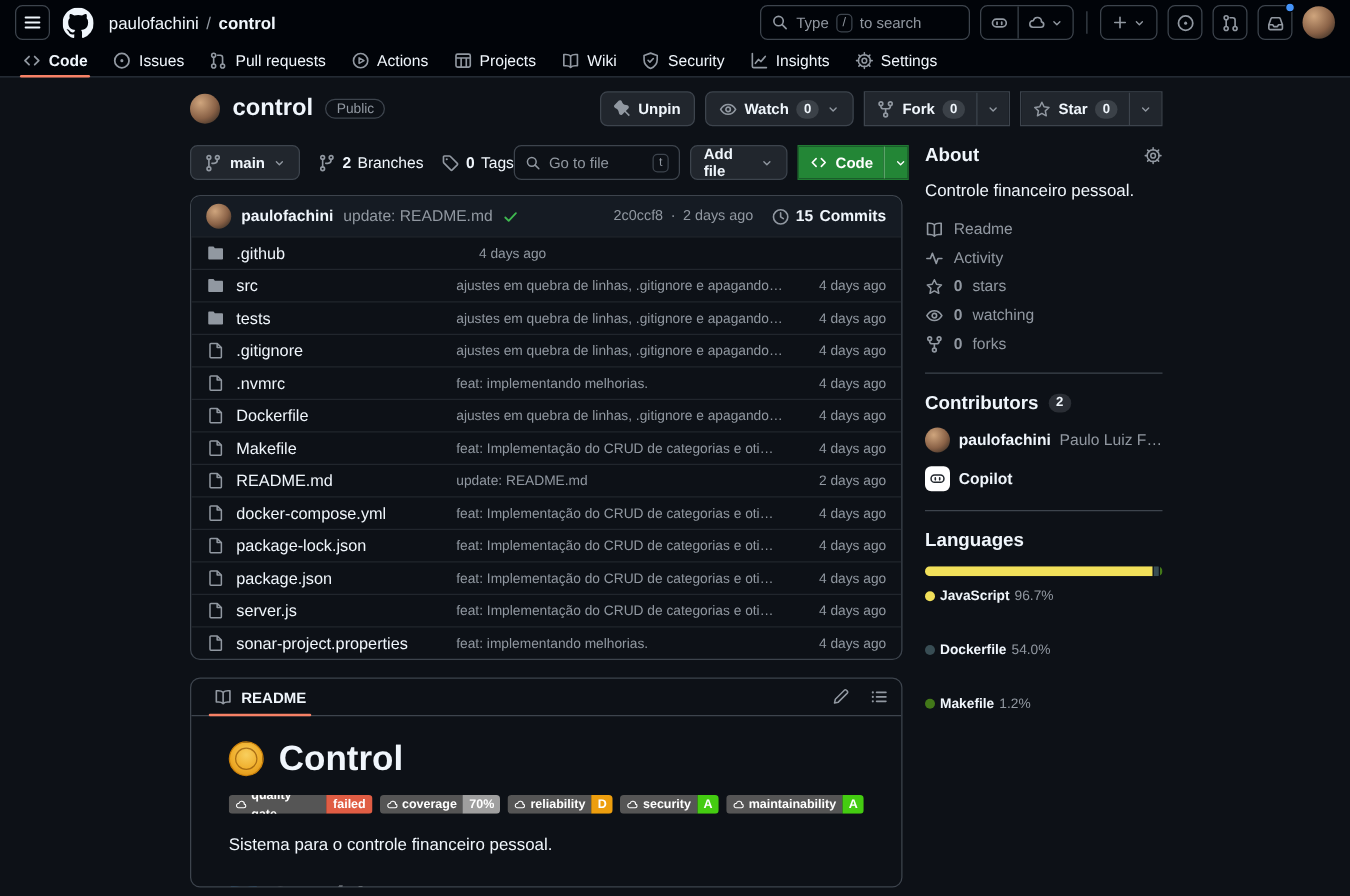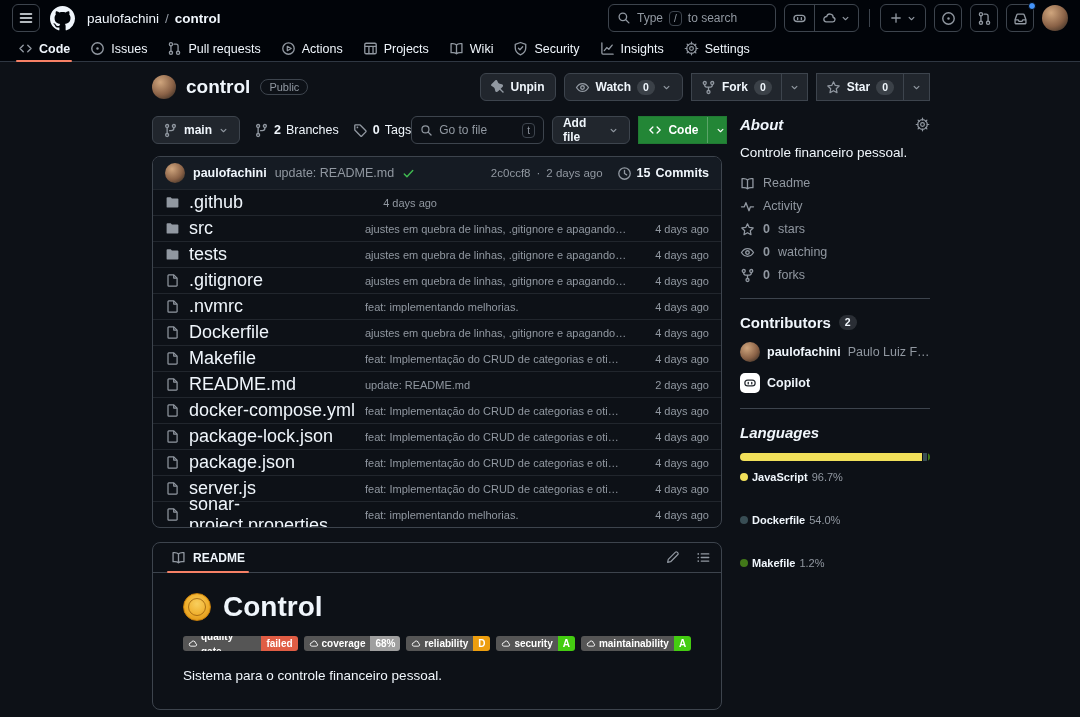--- a/index.html
+++ b/index.html
@@ -81,21 +81,21 @@
   .commit-bar { display:flex; align-items:center; gap:8px; height:32px; padding:0 12px; background:#151b23; font-size:12.5px; }
   .commit-avatar { width:20px; height:20px; border-radius:50%;
     background:radial-gradient(circle at 35% 30%, #cfa57d, #8a6247 55%, #2f2720 95%); }
   .commit-author { font-weight:700; cursor:pointer; }
   .commit-msg { color:#9198a1; cursor:pointer; }
   .commit-check { color:var(--success); }
   .commit-right { margin-left:auto; display:flex; align-items:center; gap:6px; color:#9198a1; font-size:11.5px; }
   .history-link { display:flex; align-items:center; gap:5px; margin-left:8px; color:#f0f6fc; font-weight:700; font-size:12.5px; cursor:pointer; }
   .history-link .ico { color:#9198a1; }
   .file-row { display:flex; align-items:center; height:26px; padding:0 12px; border-top:1px solid #21262d; }
-  .cell-name { display:flex; align-items:center; gap:9px; width:200px; flex:none; font-size:18px; color:#f0f6fc; }
+  .cell-name { display:flex; align-items:center; gap:9px; width:200px; flex:none; font-size:13px; color:#f0f6fc;text-align:center; }
   .cell-name .ico { color:#9198a1; }
   .cell-name span { cursor:pointer; }
   .cell-msg { flex:1; min-width:0; font-size:11px; color:#9198a1; white-space:nowrap; overflow:hidden; text-overflow:ellipsis; padding-right:10px; cursor:pointer; }
   .cell-date { width:72px; flex:none; text-align:right; font-size:11px; color:#9198a1; white-space:nowrap; }
 
   
   .readme-box { margin-top:14px; border:1px solid #3d444d; border-radius:8px; background:#0d1117; height:168px; overflow:hidden; }
   .readme-head { display:flex; align-items:center; height:30px; padding:0 10px; border-bottom:1px solid #3d444d; }
   .readme-tab { position:relative; display:flex; align-items:center; gap:7px; height:100%; padding:0 8px;
     font-size:12px; font-weight:700; cursor:pointer; }
@@ -112,21 +112,21 @@
   .badge { display:inline-flex; height:15px; line-height:15px; font-size:10px; font-weight:700; color:#fff;
     border-radius:3px; overflow:hidden; cursor:pointer; }
   .b-label { display:flex; align-items:center; gap:3px; background:#555; padding:0 5px; }
   .b-label .ico { color:#fff; }
   .b-val { padding:0 5px; }
   .md-p { margin-top:17px; font-size:13.5px; color:#f0f6fc; }
   .md-h2 { display:flex; align-items:center; gap:10px; margin-top:22px; padding-bottom:12px;
     font-size:22px; font-weight:700; border-bottom:1px solid #30363d; }
 
   
-  .sb-section-head { display:flex; align-items:center;font-style:italic; }
+  .sb-section-head { display:flex; align-items:center; }
   .sb-title { font-size:15px; font-weight:700; }
   .gear-btn { margin-left:auto; color:#9198a1; cursor:pointer; }
   .sb-desc { margin:10px 0 13px; font-size:13.5px; line-height:1.45; color:#f0f6fc; }
   .about-list { display:flex; flex-direction:column; gap:8px; }
   .about-item { display:flex; align-items:center; gap:8px; color:#9198a1; font-size:12.5px; cursor:pointer; }
   .about-item b { color:#9198a1; font-weight:700; }
   .sb-divider { border:0; border-top:1px solid #3d444d; margin:15px 0; }
   .contrib-head { display:flex; align-items:center; gap:8px; }
   .contrib-row { display:flex; align-items:center; gap:7px; margin-top:11px; cursor:pointer; }
   .c-avatar { width:20px; height:20px; border-radius:50%; flex:none;
@@ -692,21 +692,21 @@
                 </span>
                 <span class="b-val" style="background: rgb(224, 93, 68);">failed</span>
               </span>
               <span class="badge">
                 <span class="b-label">
                   <svg width="10" height="10" class="ico">
                     <use href="#i-cloud"></use>
                   </svg>
                   <span>coverage</span>
                 </span>
-                <span class="b-val" style="background: rgb(159, 159, 159);">68%</span>
+                <span class="b-val" style="background: rgb(159, 159, 159);">70%</span>
               </span>
               <span class="badge">
                 <span class="b-label">
                   <svg width="10" height="10" class="ico">
                     <use href="#i-cloud"></use>
                   </svg>
                   <span>reliability</span>
                 </span>
                 <span class="b-val" style="background: rgb(237, 158, 14);">D</span>
               </span>

